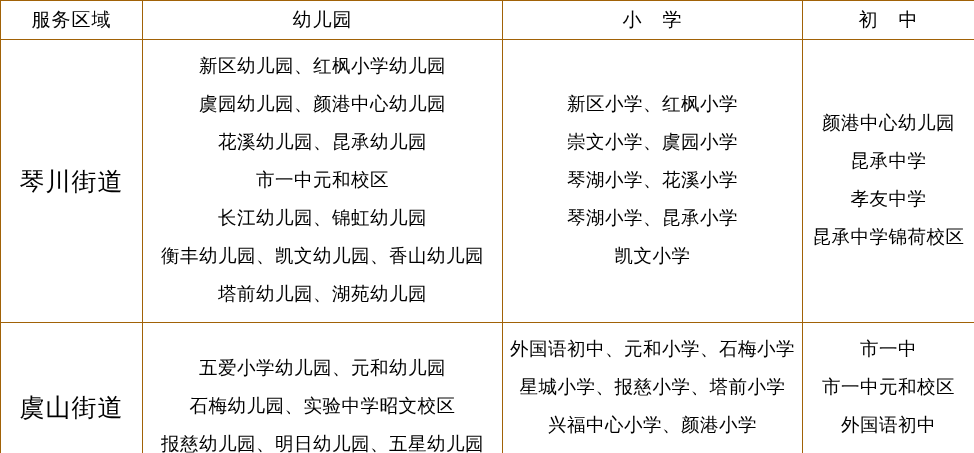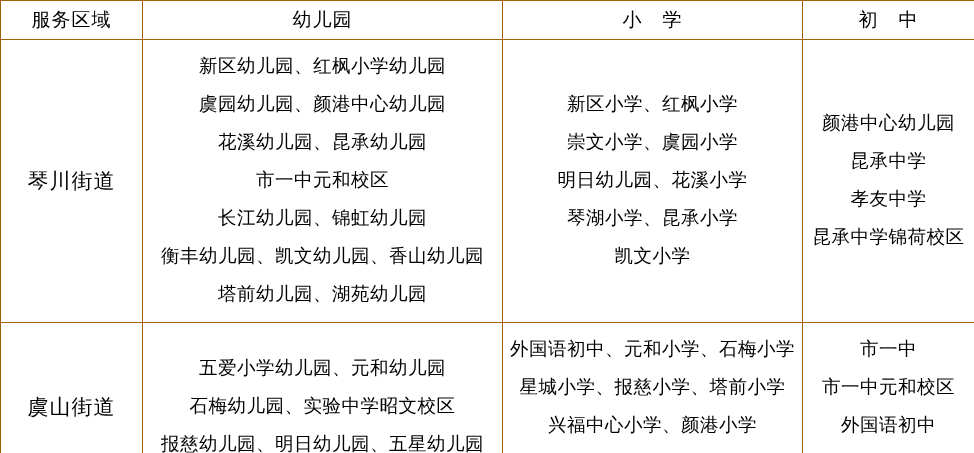--- a/index.html
+++ b/index.html
@@ -38,21 +38,21 @@
   col.c-kg     { width: 360px; }
   col.c-pri    { width: 300px; }
   col.c-jr     { width: 172px; }
 
   thead td {
     height: 38px;
     font-size: 19px;
     letter-spacing: 1px;
   }
   .area-cell {
-    font-size: 21px;
+    font-size: 25px;
     letter-spacing: 1px;
   }
   .list-cell {
     font-size: 18.5px;
     line-height: 38px;
     padding: 6px 4px 8px 4px;
   }
   .list-cell .line {
     display: block;
     white-space: nowrap;
@@ -88,21 +88,21 @@
           <span class="line">虞园幼儿园、颜港中心幼儿园</span>
           <span class="line">花溪幼儿园、昆承幼儿园</span>
           <span class="line">市一中元和校区</span>
           <span class="line">长江幼儿园、锦虹幼儿园</span>
           <span class="line">衡丰幼儿园、凯文幼儿园、香山幼儿园</span>
           <span class="line">塔前幼儿园、湖苑幼儿园</span>
         </td>
         <td class="list-cell">
           <span class="line">新区小学、红枫小学</span>
           <span class="line">崇文小学、虞园小学</span>
-          <span class="line">明日幼儿园、花溪小学</span>
+          <span class="line">琴湖小学、花溪小学</span>
           <span class="line">琴湖小学、昆承小学</span>
           <span class="line">凯文小学</span>
         </td>
         <td class="list-cell">
           <span class="line">颜港中心幼儿园</span>
           <span class="line">昆承中学</span>
           <span class="line">孝友中学</span>
           <span class="line">昆承中学锦荷校区</span>
         </td>
       </tr>

